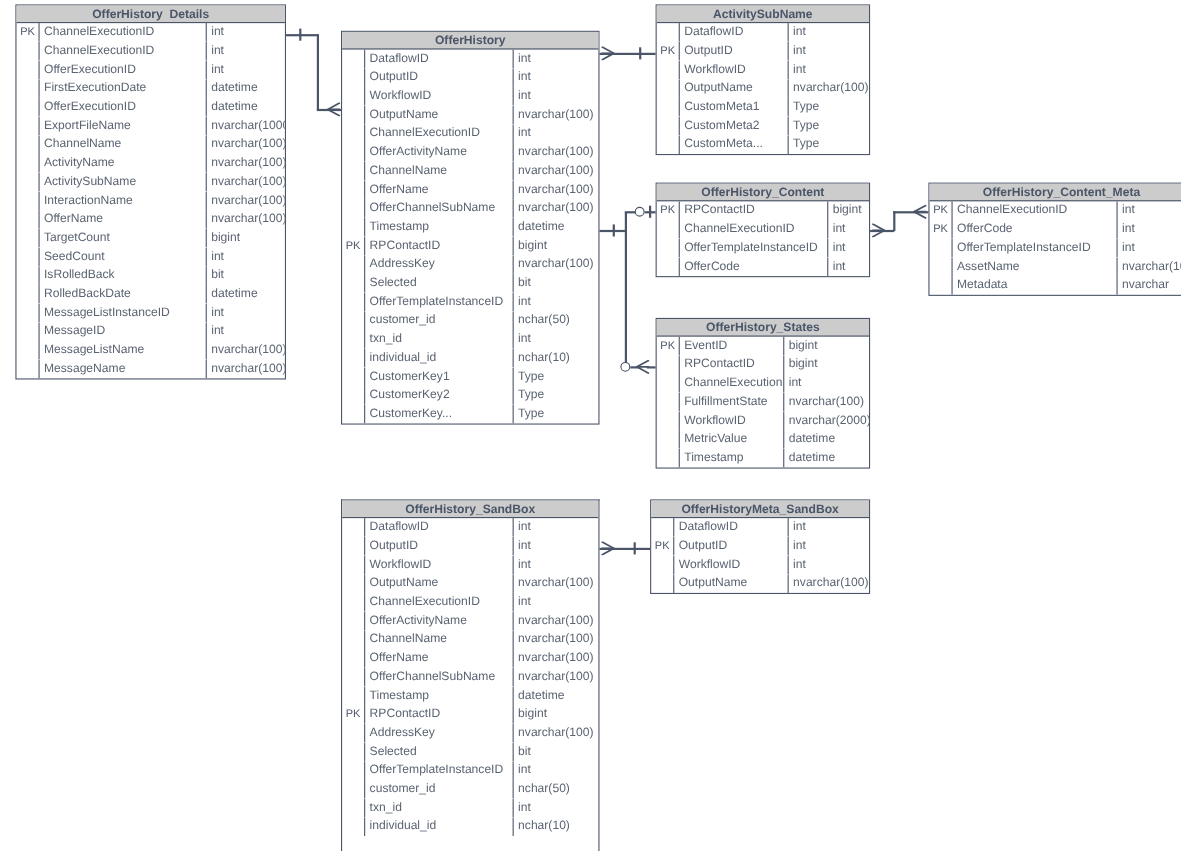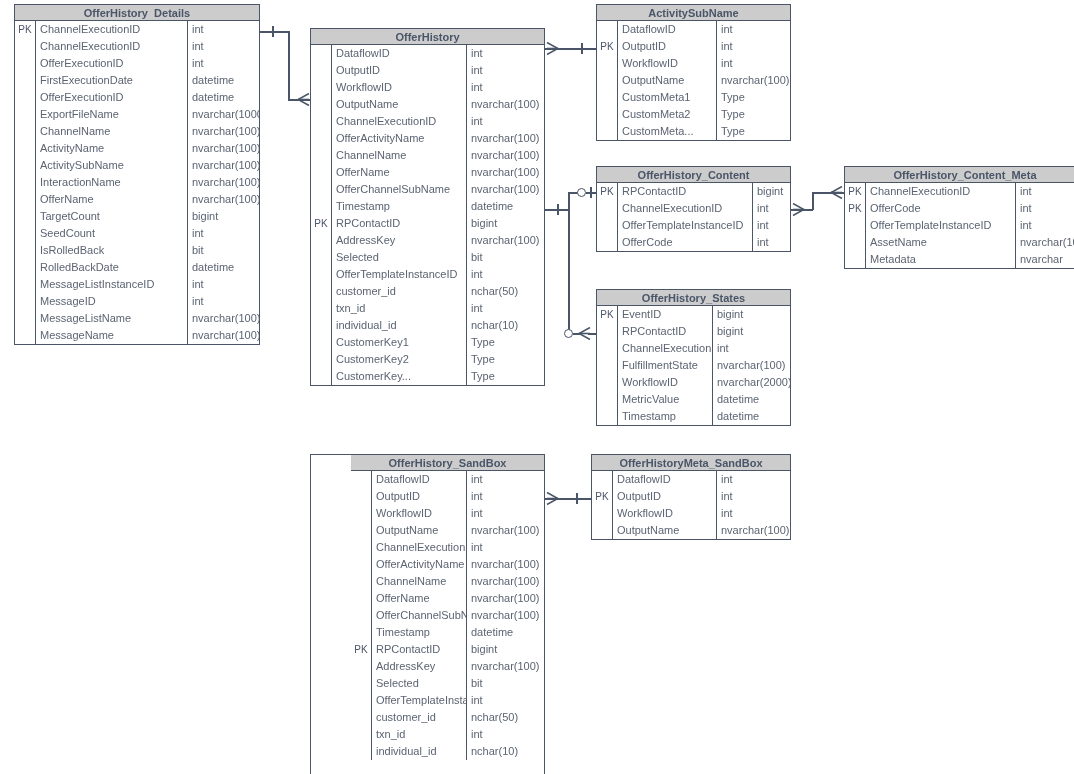--- a/index.html
+++ b/index.html
@@ -425,21 +425,21 @@
           <div class="coltype" style="width: 78px; min-width: 78px;">datetime</div>
         </div>
         <div class="row">
           <div class="pk"></div>
           <div class="colname">Timestamp</div>
           <div class="coltype" style="width: 78px; min-width: 78px;">datetime</div>
         </div>
       </div>
   </div>
 
-  <div class="entity clipped" style="left:310px; top:454px; width:235px; height:320px; overflow:hidden; border-bottom:none;padding-left:40px;">
+  <div class="entity clipped" style="left:310px; top:454px; width:235px; height:320px; overflow:hidden; border-bottom:none;">
     <div class="title">OfferHistory_SandBox</div>
     <div class="rows">
         <div class="row">
           <div class="pk"></div>
           <div class="colname">DataflowID</div>
           <div class="coltype" style="width: 78px; min-width: 78px;">int</div>
         </div>
         <div class="row">
           <div class="pk"></div>
           <div class="colname">OutputID</div>

